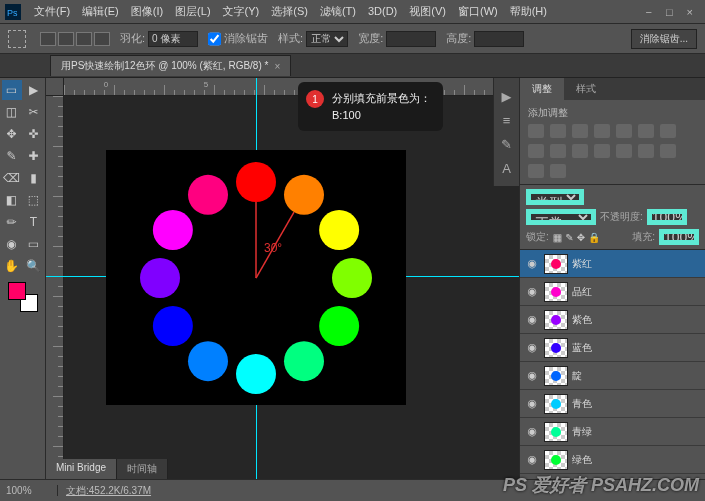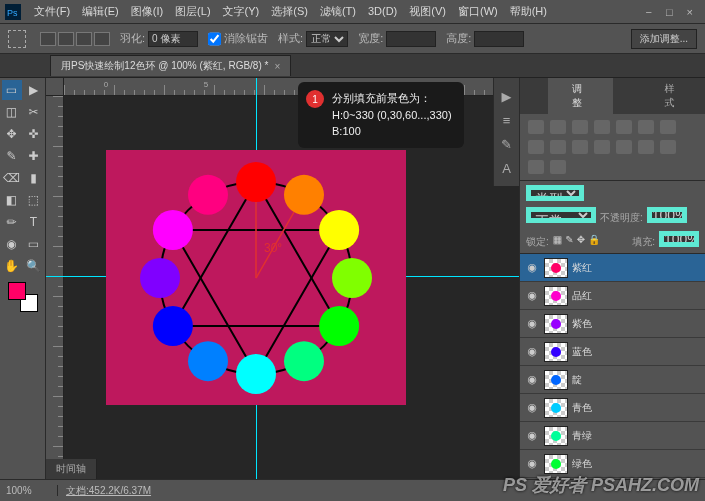--- a/index.html
+++ b/index.html
@@ -26,39 +26,39 @@
 .swatches { margin-top:6px; position:relative; width:30px; height:30px; }
 .swatch-fg { position:absolute; width:18px; height:18px; background:#ff0066; border:1px solid #000; top:0; left:0; }
 .swatch-bg { position:absolute; width:18px; height:18px; background:#fff; border:1px solid #000; bottom:0; right:0; }
 .canvas-area { flex:1; background:#262626; position:relative; overflow:hidden; }
 .ruler-h { position:absolute; top:0; left:18px; right:0; height:18px; background:#535353; border-bottom:1px solid #222; }
 .ruler-v { position:absolute; top:18px; left:0; width:18px; bottom:0; background:#535353; border-right:1px solid #222; }
 .ruler-c { position:absolute; top:0; left:0; width:18px; height:18px; background:#535353; border-right:1px solid #222; border-bottom:1px solid #222; }
 .tick-h { position:absolute; bottom:0; width:1px; background:#888; height:5px; }
 .tick-v { position:absolute; right:0; height:1px; background:#888; width:5px; }
 .ticklab-h { position:absolute; bottom:6px; font-size:8px; color:#aaa; transform:translateX(-50%); }
-.canvas { position:absolute; background:#be185d;text-decoration:underline; }
+.canvas { position:absolute; background:#000000;text-decoration:underline; }
 .guide-h { position:absolute; left:0; right:0; height:1px; background:#00e5ff; }
 .guide-v { position:absolute; top:0; bottom:0; width:1px; background:#00e5ff; }
 .tooltip { position:absolute; background:#1a1a1a; color:#eee; padding:8px 12px 8px 34px; border-radius:6px; font-size:11px; line-height:1.5; }
 .tooltip .num { position:absolute; left:8px; top:8px; width:18px; height:18px; background:#e03030; border-radius:50%; display:flex; align-items:center; justify-content:center; font-size:10px; color:#fff; }
 .panels { width:186px; background:#535353; border-left:1px solid #2a2a2a; display:flex; flex-direction:column; }
 .iconcol { position:absolute; right:186px; top:78px; width:26px; background:#424242; display:flex; flex-direction:column; align-items:center; gap:8px; padding:10px 0; border-left:1px solid #2a2a2a; }
 .iconcol div { width:16px; height:16px; color:#aaa; font-size:13px; display:flex; align-items:center; justify-content:center; }
 .panel-tabs { display:flex; background:#3a3a3a; font-size:10px; }
-.ptab { padding:4px 24px; color:#aaa;margin-left:28px; }
+.ptab { padding:4px 12px; color:#aaa; }
 .ptab.act { background:#535353; color:#ddd; }
 .adj-body { padding:6px 8px; border-bottom:1px solid #2a2a2a; }
 .adj-title { font-size:10px; color:#bbb; margin-bottom:4px; }
 .adj-icons { display:flex; flex-wrap:wrap; gap:6px; }
 .adj-icons span { width:16px; height:14px; background:#666; border-radius:2px; }
 .layers-head { padding:4px 6px; display:flex; flex-direction:column; gap:4px; border-bottom:1px solid #2a2a2a; font-size:10px; }
 .lh-row { display:flex; align-items:center; gap:4px; }
 .lh-row select, .lh-row input { background:#333; border:5px solid #5eead4; color:#ccc; font-size:14px; height:16px; }
-.lh-row .lbl { color:#aaa;margin-top:6px; }
+.lh-row .lbl { color:#aaa; }
 .layer-list { flex:1; overflow-y:auto; }
 .layer { display:flex; align-items:center; height:28px; border-bottom:1px solid #3a3a3a; padding:0 4px; gap:4px; }
 .layer.sel { background:#2a6496; }
 .eye { width:16px; text-align:center; color:#ccc; font-size:11px; }
 .thumb { width:24px; height:20px; background:repeating-conic-gradient(#ccc 0 25%, #fff 0 50%) 0 0/8px 8px; border:1px solid #222; position:relative; }
 .thumb .dot { position:absolute; top:50%; left:50%; width:10px; height:10px; border-radius:50%; transform:translate(-50%,-50%); }
 .lname { font-size:10px; color:#ddd; }
 .statusbar { position:absolute; bottom:0; left:0; right:0; height:22px; background:#535353; border-top:1px solid #2a2a2a; display:flex; align-items:center; font-size:10px; color:#bbb; }
 .statusbar .zoom { width:58px; padding:0 6px; border-right:1px solid #2a2a2a; }
 .statusbar .docinfo { padding:0 8px;text-decoration:underline; }
@@ -106,21 +106,21 @@
     <select><option>正常</option></select>
     </div>
   <div class="field">
       <span class="lbl">宽度:</span>
       <input disabled="" style="">
     </div>
   <div class="field">
       <span class="lbl">高度:</span>
       <input disabled="" style="">
     </div>
-  <button style="margin-left:auto;background:#444;border:1px solid #222;color:#ccc;font-size:10px;padding:2px 8px">添加调整...</button>
+  <button style="margin-left:auto;background:#444;border:1px solid #222;color:#ccc;font-size:10px;padding:2px 8px">消除锯齿...</button>
 </div>
 
 <div class="tabbar">
   <div class="tab">
     <span>用PS快速绘制12色环 @ 100% (紫红, RGB/8) *</span>
     <span class="close">×</span>
   </div>
 </div>
 
 <div class="workspace">
@@ -263,31 +263,31 @@
           <circle cx="102.00000000000003" cy="211.1384387633061" r="20" fill="#0080ff"></circle>
           <circle cx="66.86156123669389" cy="176" r="20" fill="#0000ff"></circle>
           <circle cx="54" cy="128" r="20" fill="#8000ff"></circle>
           <circle cx="66.86156123669389" cy="79.99999999999999" r="20" fill="#ff00ff"></circle>
           <circle cx="101.99999999999996" cy="44.861561236693916" r="20" fill="#ff0080"></circle>
         </svg>
     </div>
     <div class="tooltip" style="left:252px; top:4px">
       <div class="num">1</div>
       <div>分别填充前景色为：</div>
-      <div>H:0~330  (0,30,60...,330)</div>
       <div>B:100</div>
     </div>
   </div>
 
   <div class="panels">
     <div class="panel-tabs">
       <div class="ptab act">调整</div>
       <div class="ptab">样式</div>
     </div>
     <div class="adj-body">
+      <div class="adj-title">添加调整</div>
       <div class="adj-icons">
         <span></span>
           <span></span>
           <span></span>
           <span></span>
           <span></span>
           <span></span>
           <span></span>
           <span></span>
         <span></span>
@@ -384,20 +384,21 @@
 </div>
 
 <div class="iconcol">
   <div>▶</div>
   <div>≡</div>
   <div>✎</div>
   <div>A</div>
 </div>
 
 <div class="bottabs">
+  <div class="btab act">Mini Bridge</div>
   <div class="btab">时间轴</div>
 </div>
 
 <div class="statusbar">
   <div class="zoom">100%</div>
   <div class="docinfo">文档:452.2K/6.37M</div>
 </div>
 
 <div class="watermark">PS 爱好者 PSAHZ.COM</div>
 

